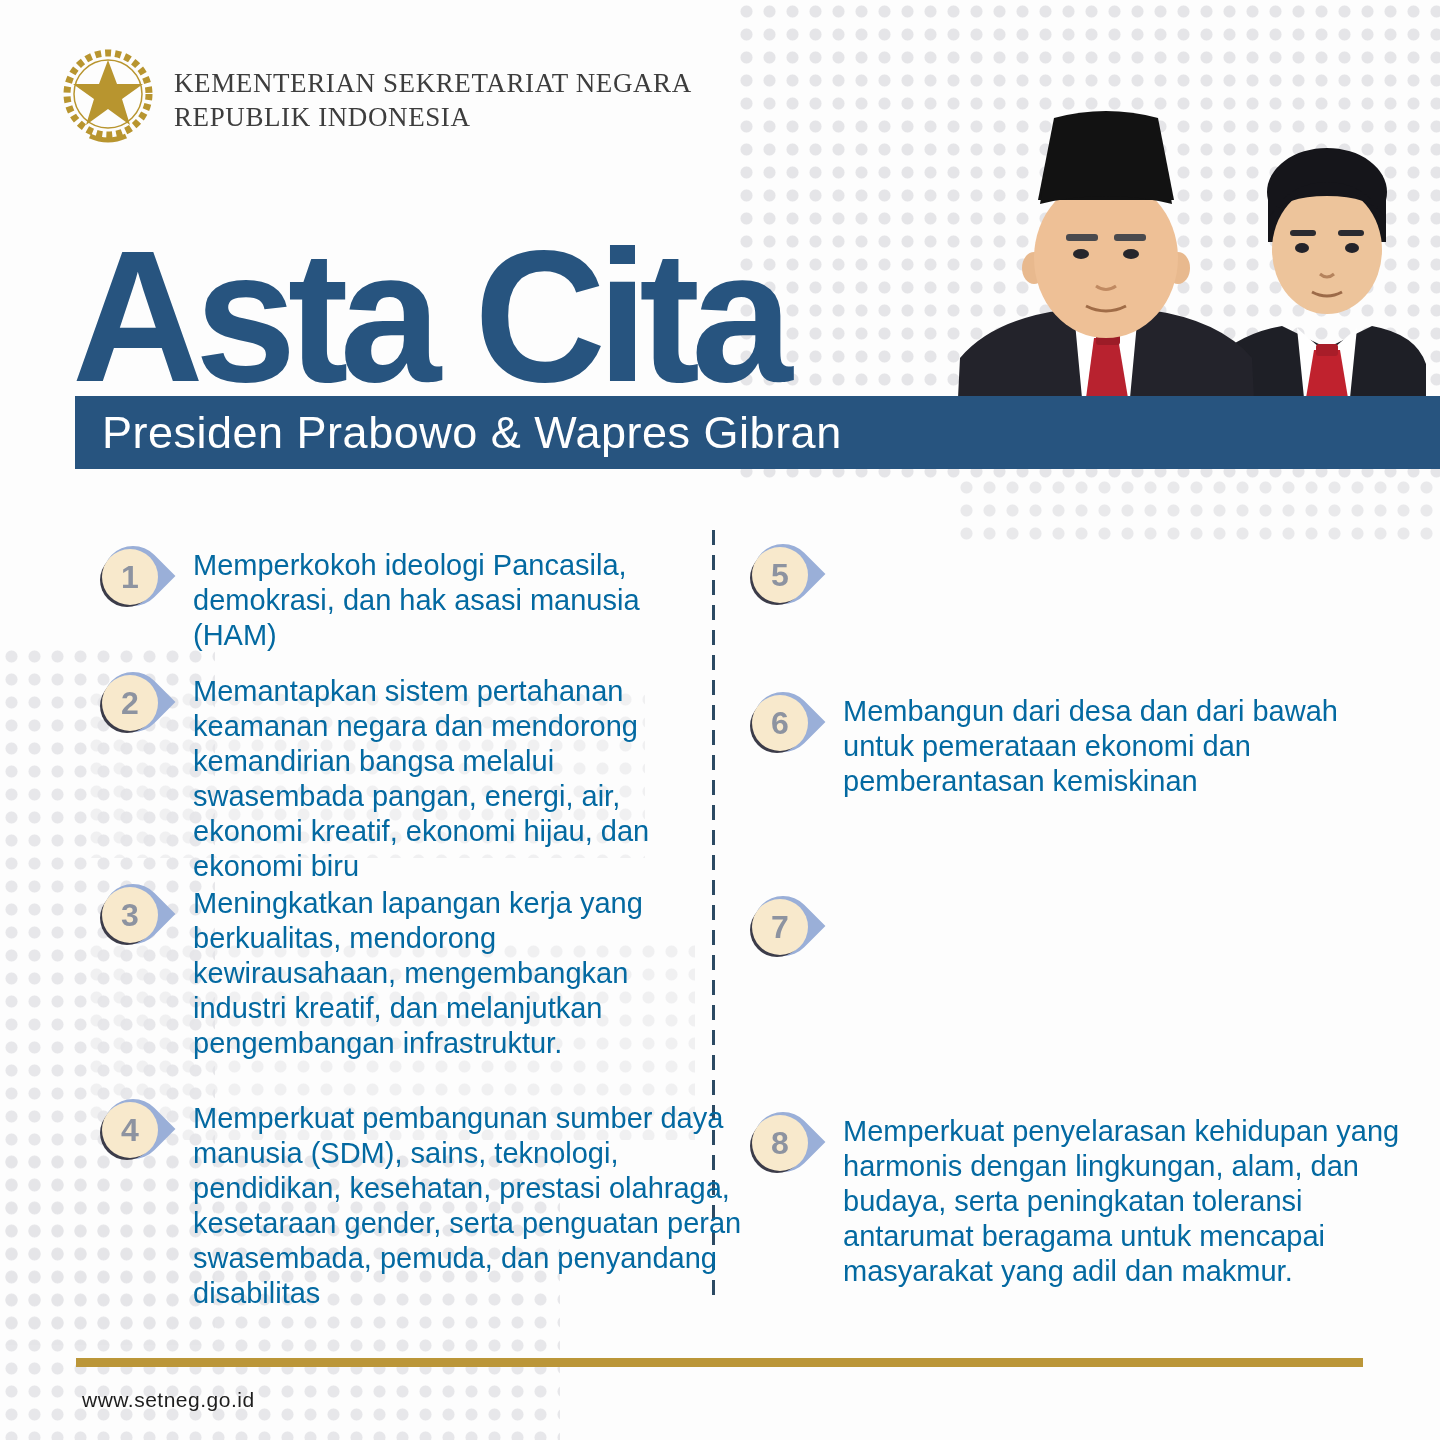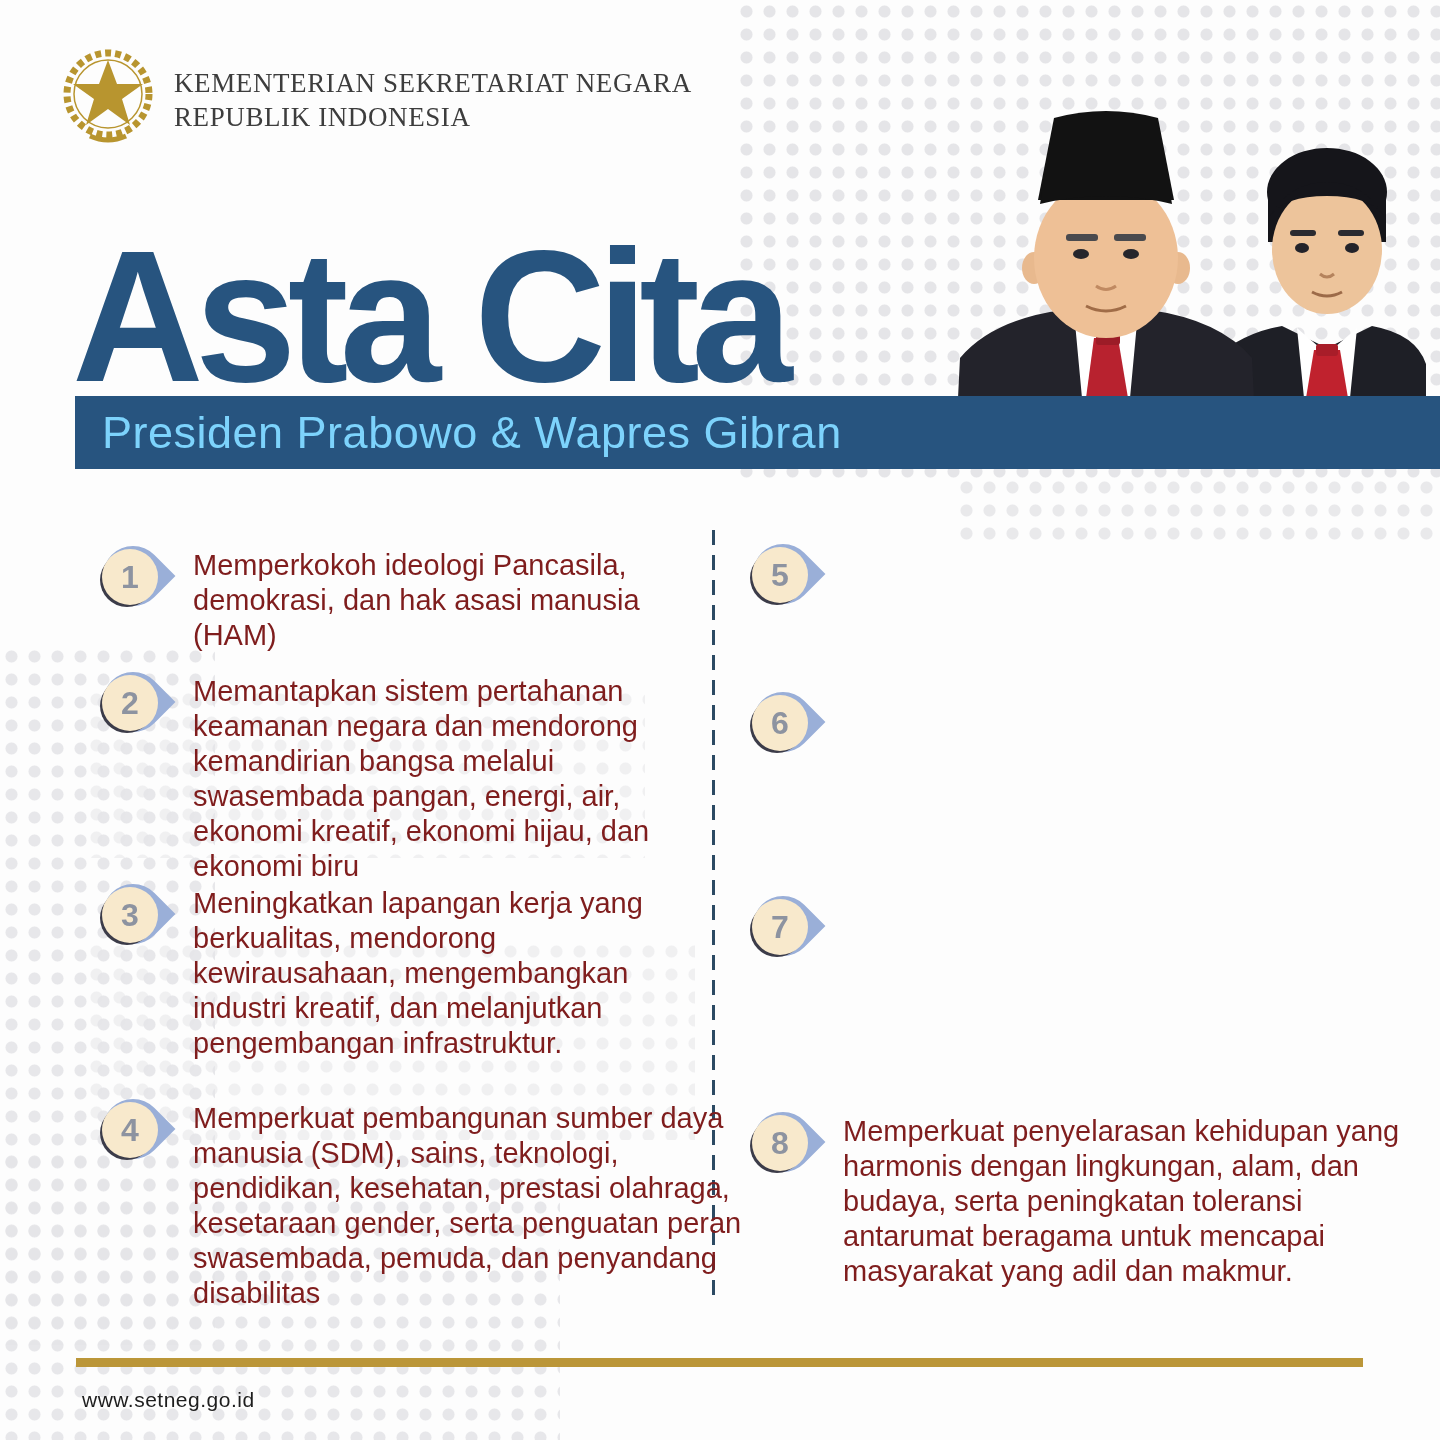--- a/index.html
+++ b/index.html
@@ -42,33 +42,33 @@
     font-size:188px;font-weight:700;color:#27547f;
     letter-spacing:-9px;line-height:1;white-space:nowrap;
     transform:scaleX(.97);transform-origin:left top;
   }
   .subtitle-bar{
     position:absolute;left:75px;top:396px;width:1365px;height:73px;
     background:#27547f;z-index:3;
     display:flex;align-items:center;padding-left:27px;box-sizing:border-box;
   }
   .subtitle-bar span{
-    color:#7dd3fc;font-size:45px;letter-spacing:.5px;font-weight:400;
+    color:#ffffff;font-size:45px;letter-spacing:.5px;font-weight:400;
   }
 
   
   .divider{
     position:absolute;left:712px;top:530px;height:765px;width:3px;z-index:1;
     background:repeating-linear-gradient(to bottom,#2c4a63 0 15px,transparent 15px 25px);
   }
 
   
   .goal{position:absolute;display:flex;align-items:flex-start;z-index:2;}
   .goal-text{
-    margin-left:18px;font-size:29px;line-height:35px;color:#7f1d1d;
+    margin-left:18px;font-size:29px;line-height:35px;color:#0369a1;
   }
   .pin{position:relative;width:80px;height:84px;flex:0 0 80px;margin-top:-8px;}
   .pin-shape{
     position:absolute;left:8px;top:6px;width:60px;height:60px;
     background:#9aafd8;border-radius:50% 50% 0 50%;
     transform:rotate(-45deg);
   }
   .pin-circle{
     position:absolute;left:7px;top:9px;width:56px;height:56px;
     background:#f8e9cc;border-radius:50%;
@@ -203,20 +203,21 @@
       <div class="pin-shape"></div>
       <div class="pin-circle">5</div>
     </div>
   </div>
 
   <div class="goal g6">
     <div class="pin">
       <div class="pin-shape"></div>
       <div class="pin-circle">6</div>
     </div>
+    <div class="goal-text">Membangun dari desa dan dari bawah untuk pemerataan ekonomi dan pemberantasan kemiskinan</div>
   </div>
 
   <div class="goal g7">
     <div class="pin">
       <div class="pin-shape"></div>
       <div class="pin-circle">7</div>
     </div>
   </div>
 
   <div class="goal g8">

